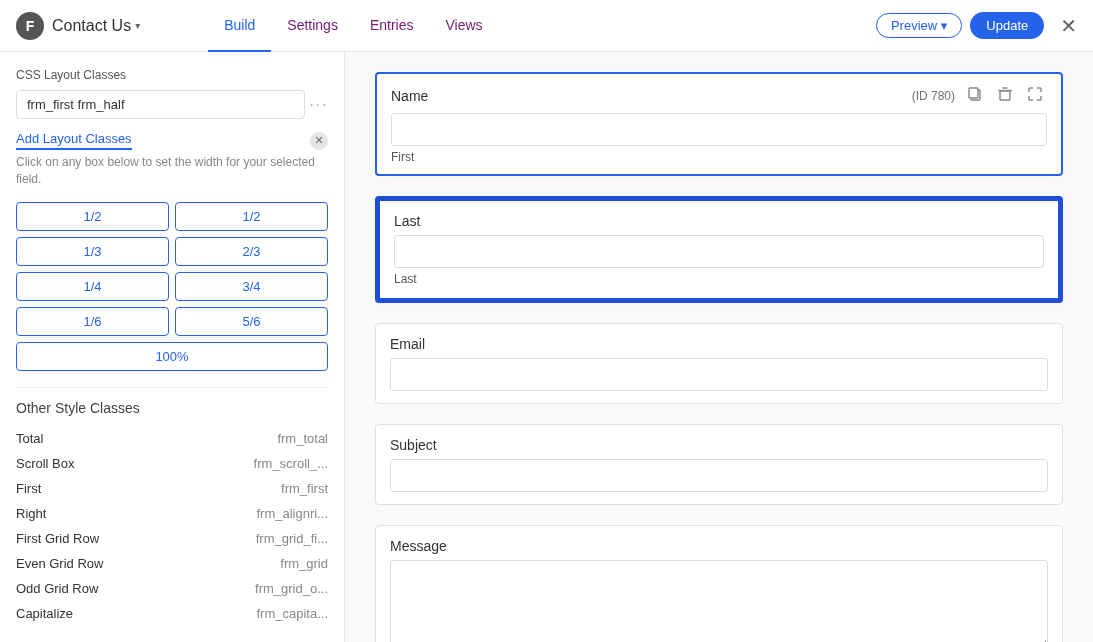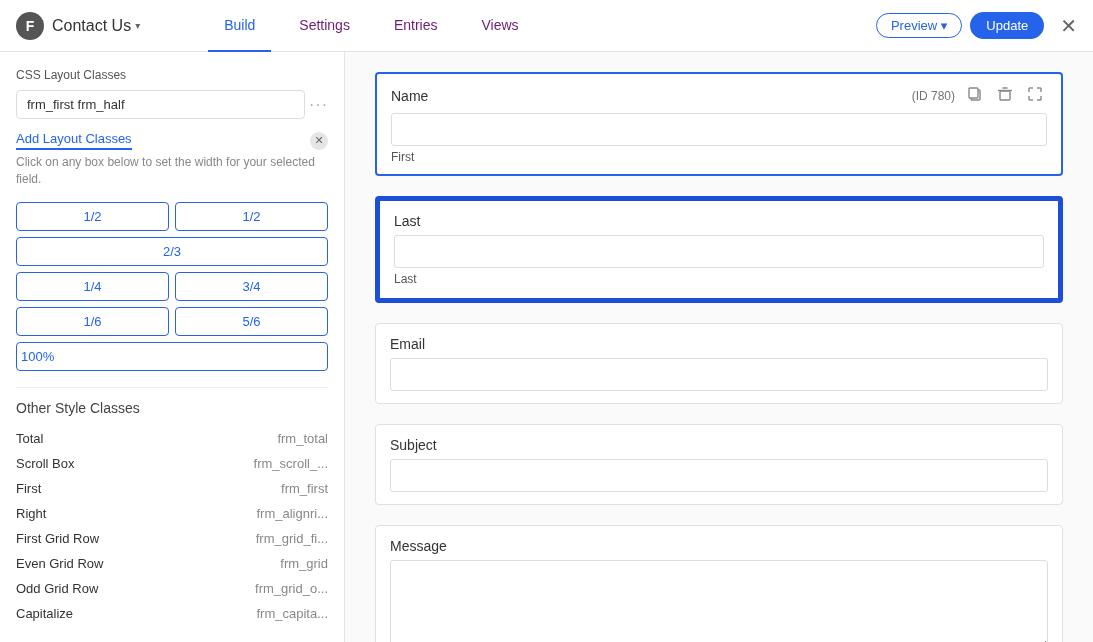--- a/index.html
+++ b/index.html
@@ -3,21 +3,21 @@
   <meta charset="utf-8">
   <style>
     * { box-sizing: border-box; margin: 0; padding: 0; }
     body { font-family: -apple-system, BlinkMacSystemFont, 'Segoe UI', sans-serif; font-size: 13px; color: #333; background: #fff; display: flex; flex-direction: column; height: 642px; overflow: hidden; }
 
     
     .header { display: flex; align-items: center; padding: 0 16px; height: 52px; border-bottom: 1px solid #e5e5e5; gap: 8px; }
     .header-logo { width: 28px; height: 28px; border-radius: 50%; background: #555; display: flex; align-items: center; justify-content: center; color: #fff; font-size: 14px; font-weight: bold; flex-shrink: 0; }
     .header-title { font-size: 16px; font-weight: 500; color: #333; display: flex; align-items: center; gap: 4px; }
     .header-title .chevron { font-size: 10px; color: #666; }
-    .header-nav { display: flex; gap: 12px; margin-left: 60px; }
+    .header-nav { display: flex; gap: 0; margin-left: 60px; }
     .header-nav-item { padding: 0 16px; height: 52px; display: flex; align-items: center; font-size: 14px; color: #701a75; cursor: pointer; border-bottom: 2px solid transparent; }
     .header-nav-item.active { color: #2563eb; border-bottom: 2px solid #2563eb; }
     .header-actions { margin-left: auto; display: flex; gap: 8px; align-items: center; }
     .btn-preview { border: 1px solid #2563eb; color: #2563eb; background: #fff; padding: 4px 14px; border-radius: 20px; cursor: pointer; font-size: 13px; display: flex; align-items: center; gap: 4px; }
     .btn-update { background: #2563eb; color: #fff; border: none; padding: 6px 16px; border-radius: 20px; cursor: pointer; font-size: 13px; font-weight: 500; }
     .btn-close { background: none; border: none; cursor: pointer; font-size: 20px; color: #666; margin-left: 8px; }
 
     
     .main { display: flex; flex: 1; overflow: hidden; }
 
@@ -31,21 +31,21 @@
     .add-layout-row { display: flex; align-items: center; justify-content: space-between; margin-bottom: 4px; }
     .add-layout-label { color: #2563eb; font-size: 13px; font-weight: 500; cursor: pointer; border-bottom: 2px solid #2563eb; padding-bottom: 2px; }
     .close-circle { width: 18px; height: 18px; border-radius: 50%; background: #e5e5e5; display: flex; align-items: center; justify-content: center; cursor: pointer; font-size: 11px; color: #666; }
 
     .hint-text { font-size: 12px; color: #888; line-height: 1.4; margin-bottom: 14px; }
 
     
     .grid-section { margin-bottom: 16px; }
     .grid-row { display: flex; gap: 6px; margin-bottom: 6px; }
     .grid-btn { flex: 1; border: 1px solid #2563eb; color: #2563eb; background: #fff; border-radius: 4px; padding: 6px 4px; font-size: 13px; cursor: pointer; text-align: center; }
-    .grid-btn.full { width: 100%; text-align: left; }
+    .grid-btn.full { width: 100%; text-align: center; }
 
     
     .other-styles-header { font-size: 14px; font-weight: 500; color: #444; margin-bottom: 10px; padding-top: 4px; border-top: 1px solid #eee; padding-top: 12px; }
     .style-row { display: flex; justify-content: space-between; align-items: center; padding: 5px 0; }
     .style-name { color: #333; font-size: 13px; }
     .style-class { color: #888; font-size: 13px; }
 
     
     .form-area { flex: 1; overflow-y: auto; padding: 20px 30px; background: #fafafa; }
     .field-block { margin-bottom: 20px; }
@@ -98,20 +98,21 @@
     </div>
 
     <p class="hint-text">Click on any box below to set the width for your selected field.</p>
 
     <div class="grid-section">
       <div class="grid-row">
         <button class="grid-btn">1/2</button>
         <button class="grid-btn">1/2</button>
       </div>
       <div class="grid-row">
+        <button class="grid-btn">1/3</button>
         <button class="grid-btn">2/3</button>
       </div>
       <div class="grid-row">
         <button class="grid-btn">1/4</button>
         <button class="grid-btn">3/4</button>
       </div>
       <div class="grid-row">
         <button class="grid-btn">1/6</button>
         <button class="grid-btn">5/6</button>
       </div>

